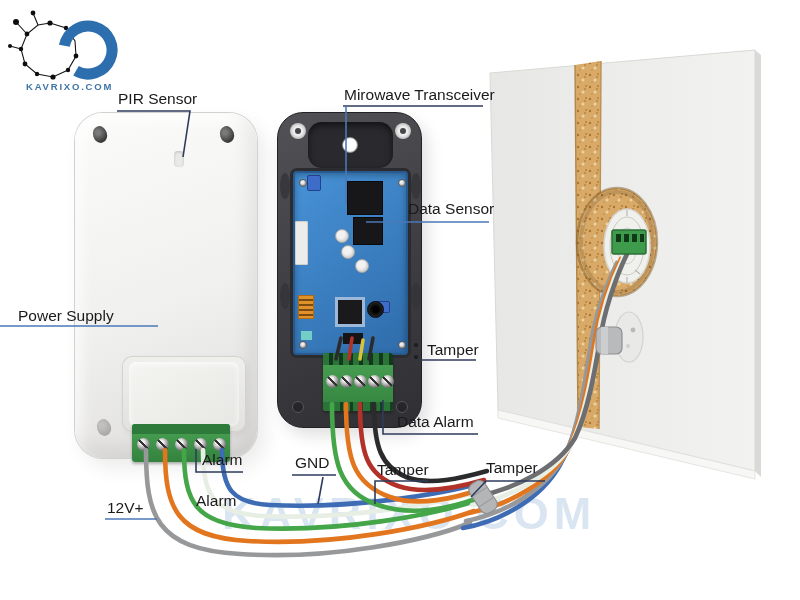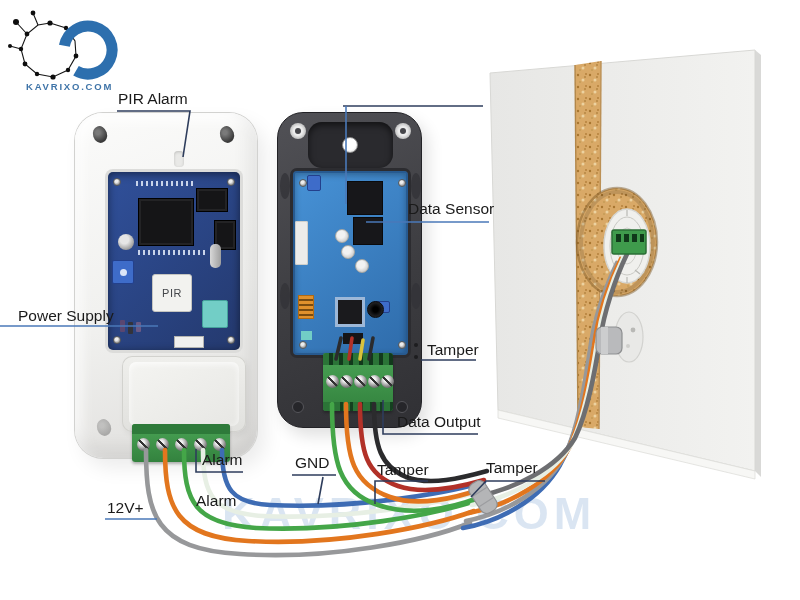--- a/index.html
+++ b/index.html
@@ -161,42 +161,20 @@
   </svg>
 
   <div id="watermark">KAVRIXO.COM</div>
 
   <div id="pir-device" class="device">
     <div class="screwhole" style="left:18px;top:13px;"></div>
     <div class="screwhole" style="left:145px;top:13px;"></div>
     <div class="screwhole" style="left:22px;top:306px;opacity:.35;"></div>
     <div class="screwhole" style="left:142px;top:306px;opacity:.35;"></div>
     <div id="pir-notch"></div>
-    <div id="pcb1">
-      <div class="ms" style="left:5px;top:6px;"></div>
-      <div class="ms" style="left:119px;top:6px;"></div>
-      <div class="ms" style="left:5px;top:164px;"></div>
-      <div class="ms" style="left:119px;top:164px;"></div>
-      <div class="padrow" style="left:28px;top:9px;width:60px;"></div>
-      <div class="ic" style="left:30px;top:26px;width:54px;height:46px;"></div>
-      <div class="ic" style="left:88px;top:16px;width:30px;height:22px;"></div>
-      <div class="ic" style="left:106px;top:48px;width:20px;height:28px;"></div>
-      <div class="padrow" style="left:30px;top:78px;width:70px;"></div>
-      <div id="cap-silver"></div>
-      <div id="trimmer1"></div>
-      <div id="pir-el">
-        <span>PIR</span>
-      </div>
-      <div id="teal1"></div>
-      <div id="crystal"></div>
-      <div id="conn1"></div>
-      <div class="res" style="left:12px;top:148px;background:#5a4670;"></div>
-      <div class="res" style="left:20px;top:150px;background:#33333a;"></div>
-      <div class="res" style="left:28px;top:150px;height:10px;background:#6a5a85;"></div>
-    </div>
     <div id="lens">
         <div id="lens-inner"></div>
       </div>
     <div id="term1" class="termblock">
       <div class="termtop"></div>
       <div class="tscrew" style="left:5px;top:14px;"></div>
       <div class="tscrew" style="left:24px;top:14px;"></div>
       <div class="tscrew" style="left:43px;top:14px;"></div>
       <div class="tscrew" style="left:62px;top:14px;"></div>
       <div class="tscrew" style="left:81px;top:14px;"></div>
@@ -326,25 +304,26 @@
         <circle cx="15" cy="43" r="2.2"></circle>
         <circle cx="21" cy="28" r="2.4"></circle>
       <circle cx="10" cy="16" r="3"></circle>
         <circle cx="27" cy="7" r="2.4"></circle>
         <circle cx="4" cy="40" r="2"></circle>
     </g>
     <path d="M58.4,39.8 A24,24 0 1 1 70,64.8" fill="none" stroke="var(--accent-blue,#2d6fae)" stroke-width="11" stroke-linecap="butt"></path>
     <text x="20" y="84" font-size="9.5" font-weight="bold" letter-spacing="1.8" fill="#3f74a8" font-family="Liberation Sans, sans-serif">KAVRIXO.COM</text>
   </svg>
 
-  <div class="callout" id="cl-0">PIR Alarm</div>
+  <div class="callout" id="cl-0">PIR Sensor</div>
+  <div class="callout" id="cl-1">Mirowave Transceiver</div>
   <div class="callout" id="cl-2">Data Sensor</div>
   <div class="callout" id="cl-3">Power Supply</div>
   <div class="callout" id="cl-4">Tamper</div>
-  <div class="callout" id="cl-5">Data Output</div>
+  <div class="callout" id="cl-5">Data Alarm</div>
   <div class="callout" id="cl-6">Alarm</div>
   <div class="callout" id="cl-7">GND</div>
   <div class="callout" id="cl-8">Tamper</div>
   <div class="callout" id="cl-9">Tamper</div>
   <div class="callout" id="cl-10">Alarm</div>
   <div class="callout" id="cl-11">12V+</div>
 
 </div>
 
 </body></html>

